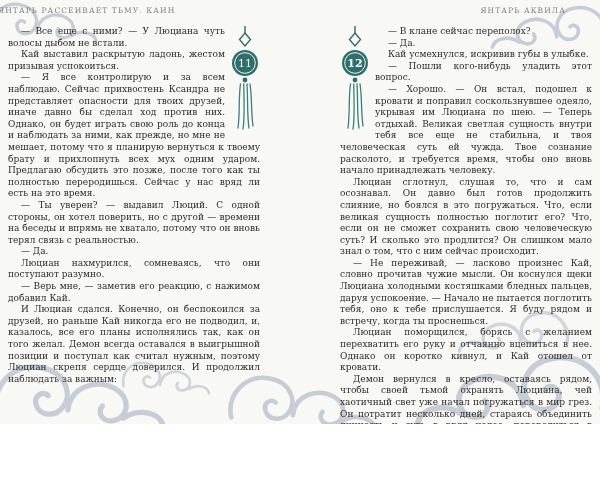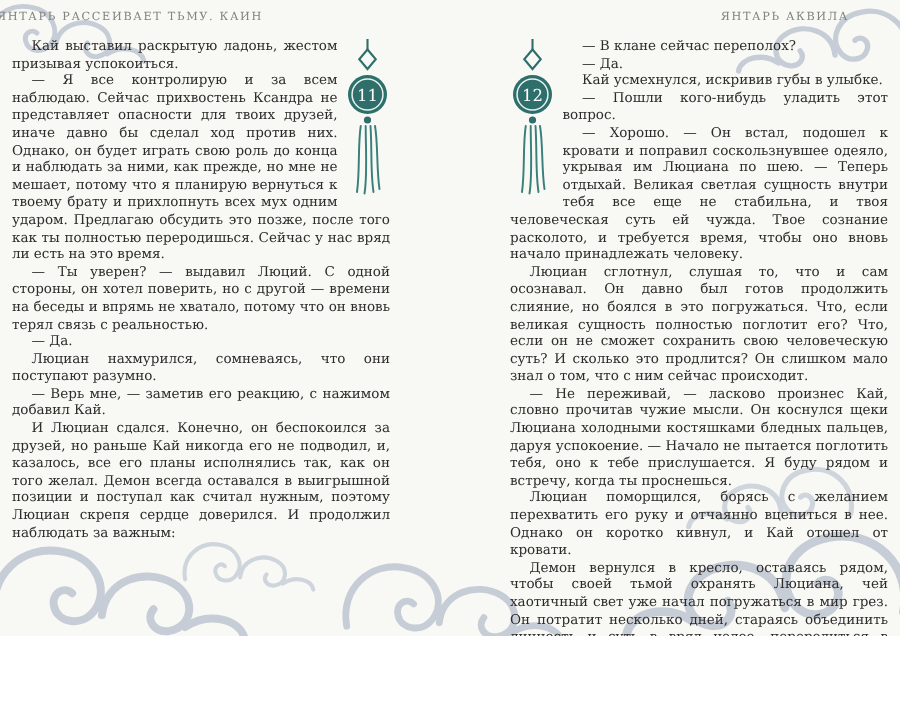--- a/index.html
+++ b/index.html
@@ -32,21 +32,21 @@
   .page-text{
     position:absolute;top:26px;left:0;right:0;bottom:10px;
     font-size:9px;line-height:11.6px;text-align:justify;
     color:#2e2c2a;hyphens:auto;-webkit-hyphens:auto;
   }
   .page-text p{margin:0;text-indent:13px;}
   
   .pendant{width:30px;height:106px;}
   .pendant svg{display:block;}
   .pendant-right{float:right;margin:0 0 3px 5px;text-decoration:underline;}
-  .pendant-left{float:left;margin:0 5px 3px 0;}
+  .pendant-left{float:left;margin:0 5px 3px 0;font-weight:bold;}
   .defs-hidden{position:absolute;width:0;height:0;overflow:hidden;}
 </style>
 </head>
 <body>
 
 <div class="screen">
 
   <svg class="defs-hidden" aria-hidden="true">
     <defs>
       <symbol id="cloudSym" viewBox="0 0 140 70">
@@ -108,20 +108,21 @@
           <circle cx="15" cy="54" r="2.4" fill="#2e6f6b"></circle>
           <g fill="none" stroke="#3b7f7a" stroke-width="1.3" stroke-linecap="round">
             <path d="M10.5 58 C8.5 71 10 88 8 102"></path>
             <path d="M13.8 58 C13.8 73 15 91 13 103"></path>
             <path d="M17 58 C18 73 17 89 19 102"></path>
             <path d="M20 58 C22 69 21 87 23 100"></path>
           </g>
         </svg>
       </div>
 
+    <p>— Все еще с ними? — У Люциана чуть волосы дыбом не встали.</p>
         <p>Кай выставил раскрытую ладонь, жестом призывая успокоиться.</p>
         <p>— Я все контролирую и за всем наблюдаю. Сейчас прихвостень Ксандра не представляет опасности для твоих друзей, иначе давно бы сделал ход против них. Однако, он будет играть свою роль до конца и наблюдать за ними, как прежде, но мне не мешает, потому что я планирую вернуться к твоему брату и прихлопнуть всех мух одним ударом. Предлагаю обсудить это позже, после того как ты полностью переродишься. Сейчас у нас вряд ли есть на это время.</p>
         <p>— Ты уверен? — выдавил Люций. С одной стороны, он хотел поверить, но с другой — времени на беседы и впрямь не хватало, потому что он вновь терял связь с реальностью.</p>
         <p>— Да.</p>
         <p>Люциан нахмурился, сомневаясь, что они поступают разумно.</p>
         <p>— Верь мне, — заметив его реакцию, с нажимом добавил Кай.</p>
         <p>И Люциан сдался. Конечно, он беспокоился за друзей, но раньше Кай никогда его не подводил, и, казалось, все его планы исполнялись так, как он того желал. Демон всегда оставался в выигрышной позиции и поступал как считал нужным, поэтому Люциан скрепя сердце доверился. И продолжил наблюдать за важным:</p>
       </div>
   </div>
 

